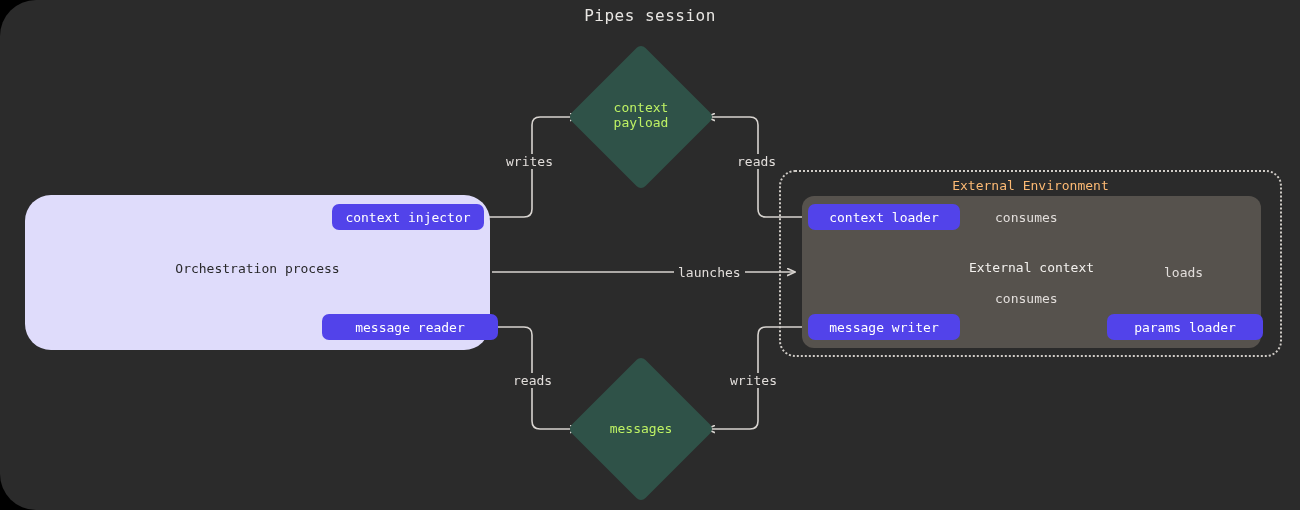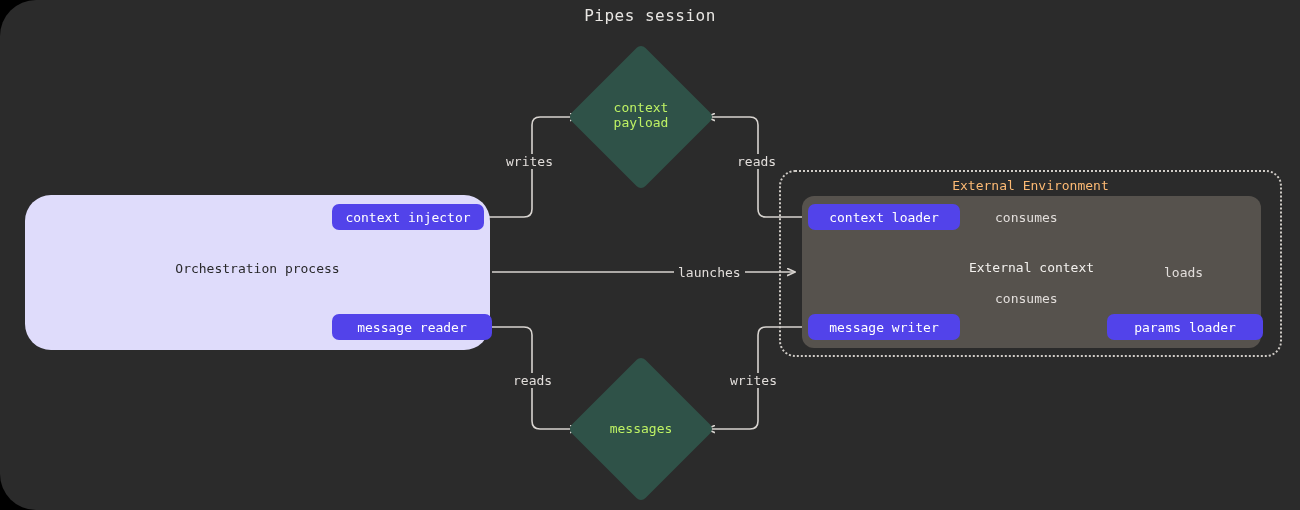--- a/index.html
+++ b/index.html
@@ -101,21 +101,21 @@
     border-radius: 7px;
     font-size: 13px;
     display: flex;
     align-items: center;
     justify-content: center;
     height: 26px;
     box-sizing: border-box;
   }
 
   .n-context-injector { left: 332px; top: 204px; width: 152px; }
-  .n-message-reader   { left: 332px; top: 314px; width: 160px; }
+  .n-message-reader   { left: 322px; top: 314px; width: 176px; }
   .n-context-loader   { left: 808px; top: 204px; width: 152px; }
   .n-message-writer   { left: 808px; top: 314px; width: 152px; }
   .n-params-loader    { left: 1107px; top: 314px; width: 156px; }
   .n-bootstrap        { left: 1107px; top: 204px; width: 152px; }
 
   
   .diamond {
     position: absolute;
     width: 104px; height: 104px;
     background: #2f5248;

